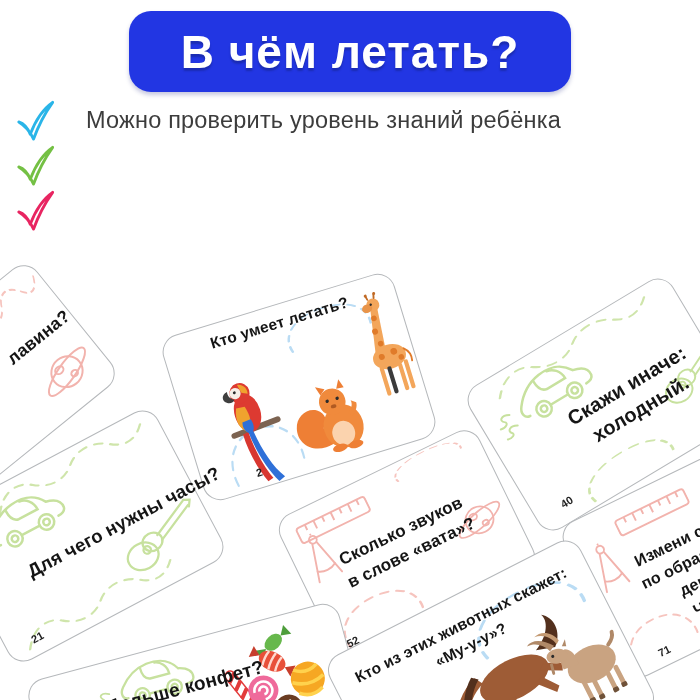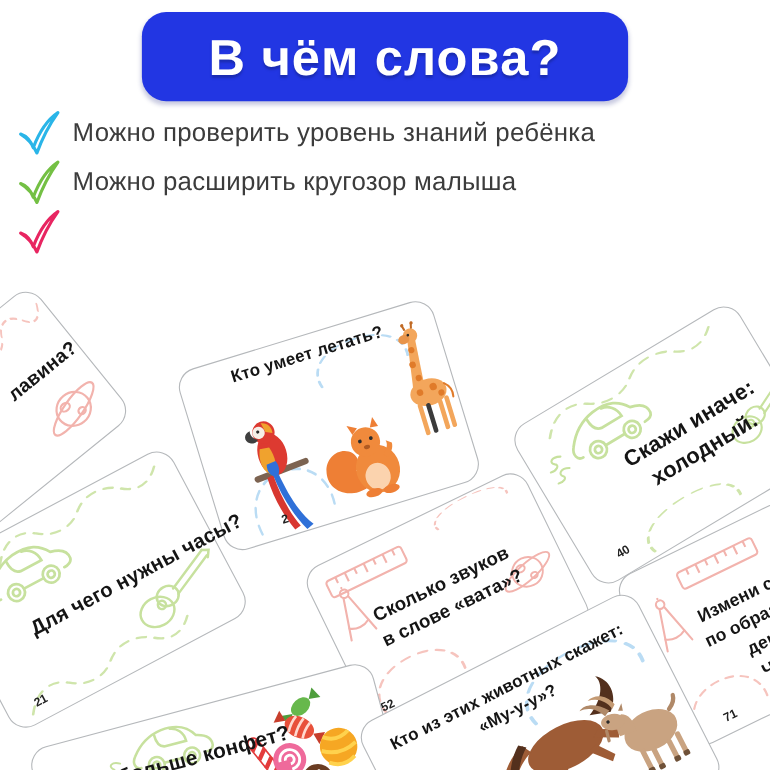--- a/index.html
+++ b/index.html
@@ -6,21 +6,21 @@
   body{position:relative;overflow:hidden;background:#ffffff;font-family:"Liberation Sans",sans-serif;}
 
   
   .banner{position:absolute;left:129px;top:11px;width:442px;height:81px;background:#2236e3;
     border-radius:22px;display:flex;align-items:center;justify-content:center;
     box-shadow:0 3px 4px rgba(30,40,130,.25);}
   .banner .title{color:#fff;font-size:46px;font-weight:bold;letter-spacing:1px;
     text-shadow:0 3px 2px rgba(15,25,90,.35);}
 
   
-  .benefit{position:absolute;left:14px;display:flex;align-items:center;gap:10px;height:44px;text-align:center;}
+  .benefit{position:absolute;left:14px;display:flex;align-items:center;gap:30px;height:44px;text-align:center;}
   #benefit-0{top:98px}#benefit-1{top:143px}#benefit-2{top:188px}
   .benefit .check{width:42px;height:44px;flex:0 0 auto;}
   .benefit .label{font-size:23.5px;color:#3c3c3c;letter-spacing:.2px;white-space:nowrap;}
 
   
   .card{position:absolute;background:#fff;border:1.6px solid #b5b8bb;border-radius:18px;}
   .card .q{position:absolute;font-weight:bold;color:#151515;z-index:3;letter-spacing:.2px;}
   .card .q .ln{display:block;}
   .card .num{position:absolute;font-size:11px;font-weight:bold;color:#222;z-index:3;}
   .abs{position:absolute;}
@@ -97,34 +97,33 @@
         <ellipse cx="31" cy="27" rx="16" ry="15"></ellipse>
         <ellipse cx="31" cy="27" rx="29" ry="8.5" transform="rotate(-16 31 27)"></ellipse>
         <ellipse cx="26" cy="21" rx="4.5" ry="3.5"></ellipse>
         <ellipse cx="36" cy="33" rx="3.5" ry="3"></ellipse>
       </g>
     </symbol>
   </defs>
 </svg>
 
 <div class="banner">
-  <span class="title">В чём слова?</span>
+  <span class="title">В чём летать?</span>
 </div>
 
 <div class="benefit" id="benefit-0">
   <svg class="check" viewBox="0 0 44 46">
     <path d="M5 25 C9.5 26.5 14.5 31.5 17 38 C22.5 23.5 31 11 40.5 4.5 C33 15 25.5 29 20.5 43 C16.5 34 10 28 5 25 Z" fill="#fff" stroke-width="3" stroke-linejoin="round" stroke="#2ab5e8"></path>
   </svg>
   <span class="label">Можно проверить уровень знаний ребёнка</span>
 </div>
 <div class="benefit" id="benefit-1">
   <svg class="check" viewBox="0 0 44 46">
     <path d="M5 25 C9.5 26.5 14.5 31.5 17 38 C22.5 23.5 31 11 40.5 4.5 C33 15 25.5 29 20.5 43 C16.5 34 10 28 5 25 Z" fill="#fff" stroke-width="3" stroke-linejoin="round" stroke="#74c044"></path>
   </svg>
-  <span class="label">Можно расширить кругозор малыша</span>
 </div>
 <div class="benefit" id="benefit-2">
   <svg class="check" viewBox="0 0 44 46">
     <path d="M5 25 C9.5 26.5 14.5 31.5 17 38 C22.5 23.5 31 11 40.5 4.5 C33 15 25.5 29 20.5 43 C16.5 34 10 28 5 25 Z" fill="#fff" stroke-width="3" stroke-linejoin="round" stroke="#e82561"></path>
   </svg>
 </div>
 
 <div class="card" id="card-lavina">
   <svg class="abs dash-pink" style="left:134px;top:6px;width:92px;height:34px" viewBox="0 0 160 36" preserveAspectRatio="none">
       <use href="#sym-wave"></use>

